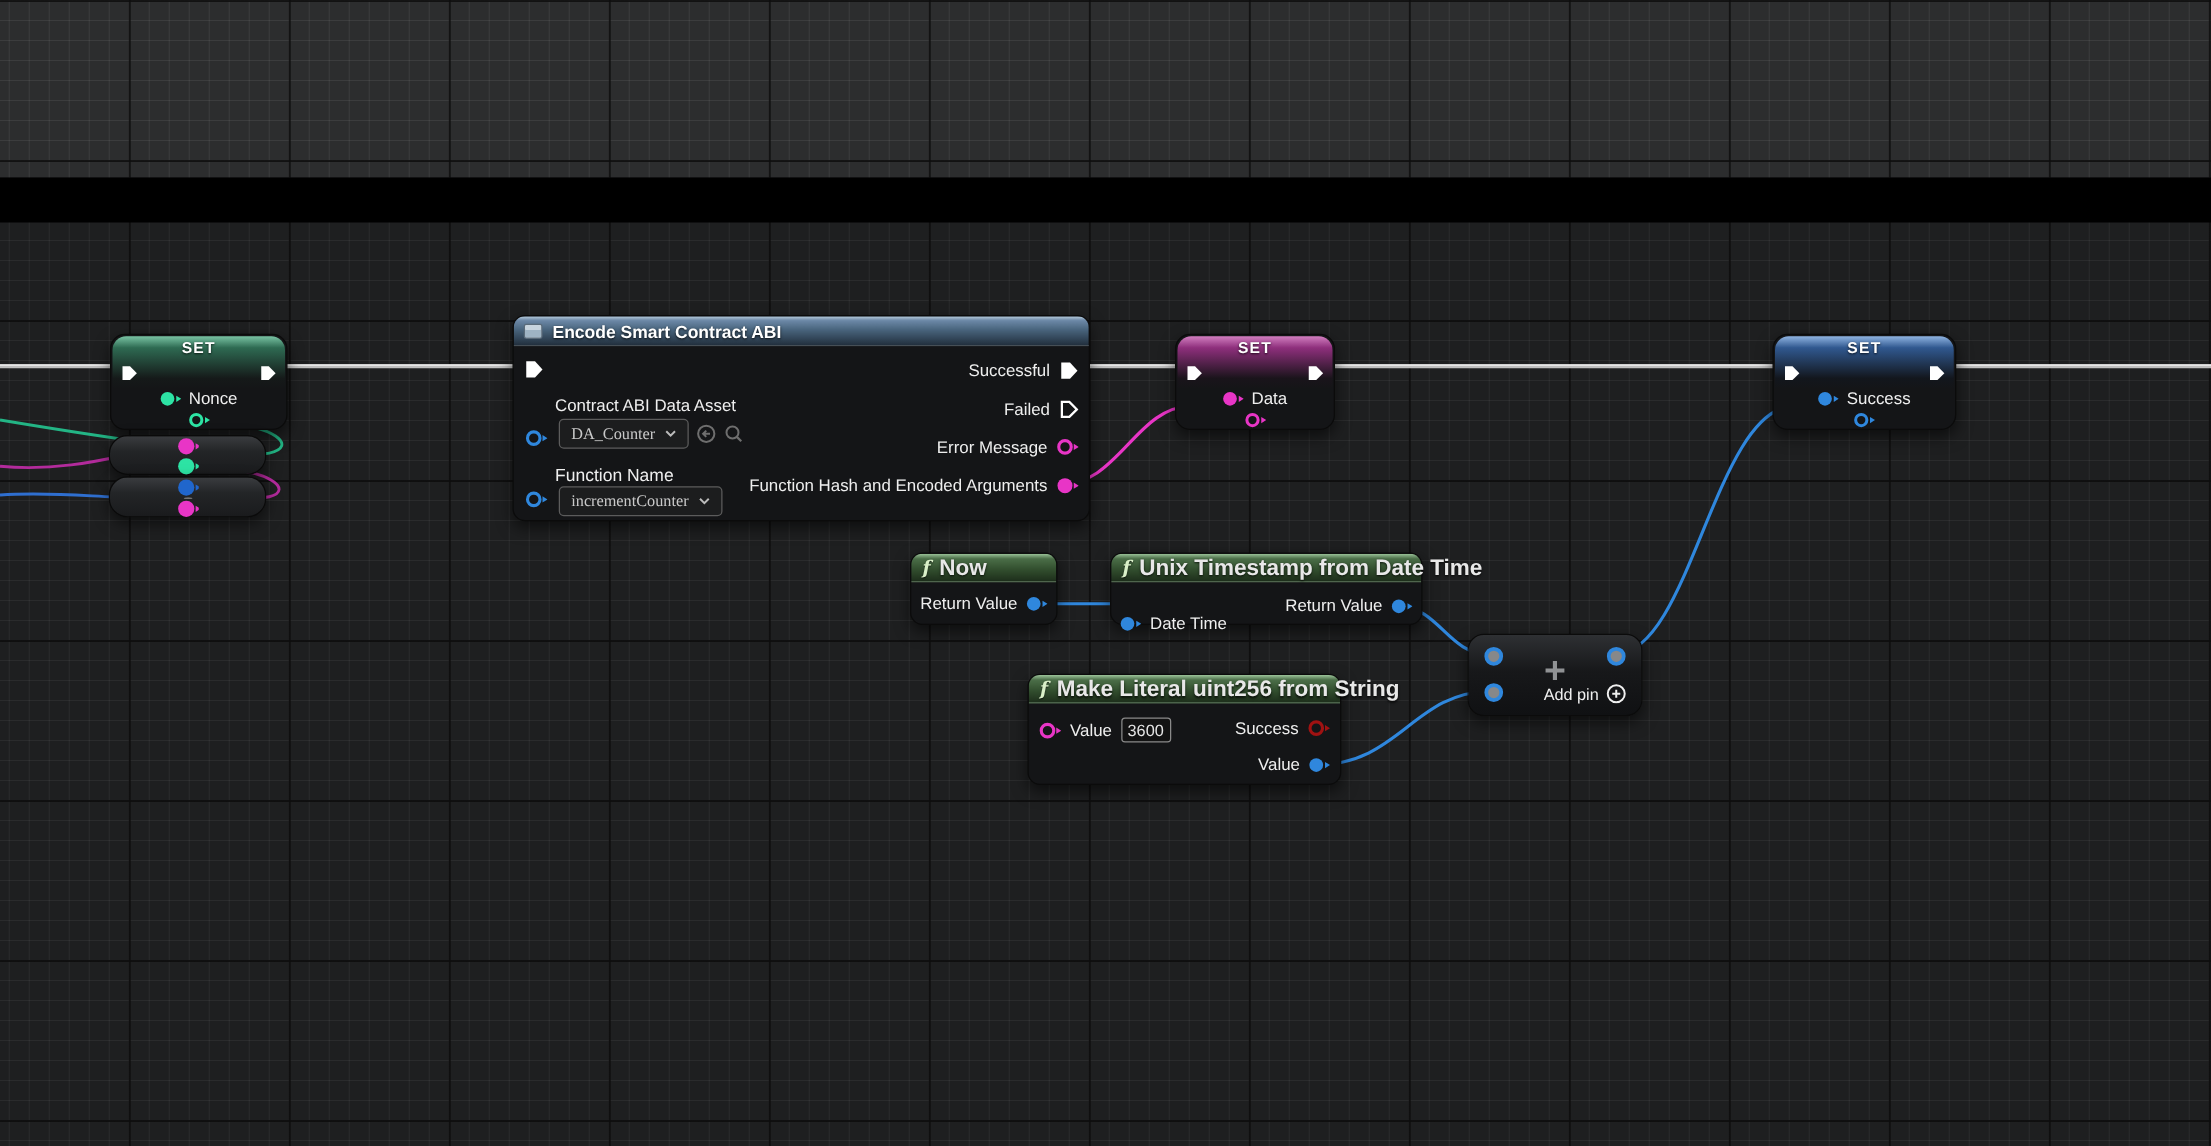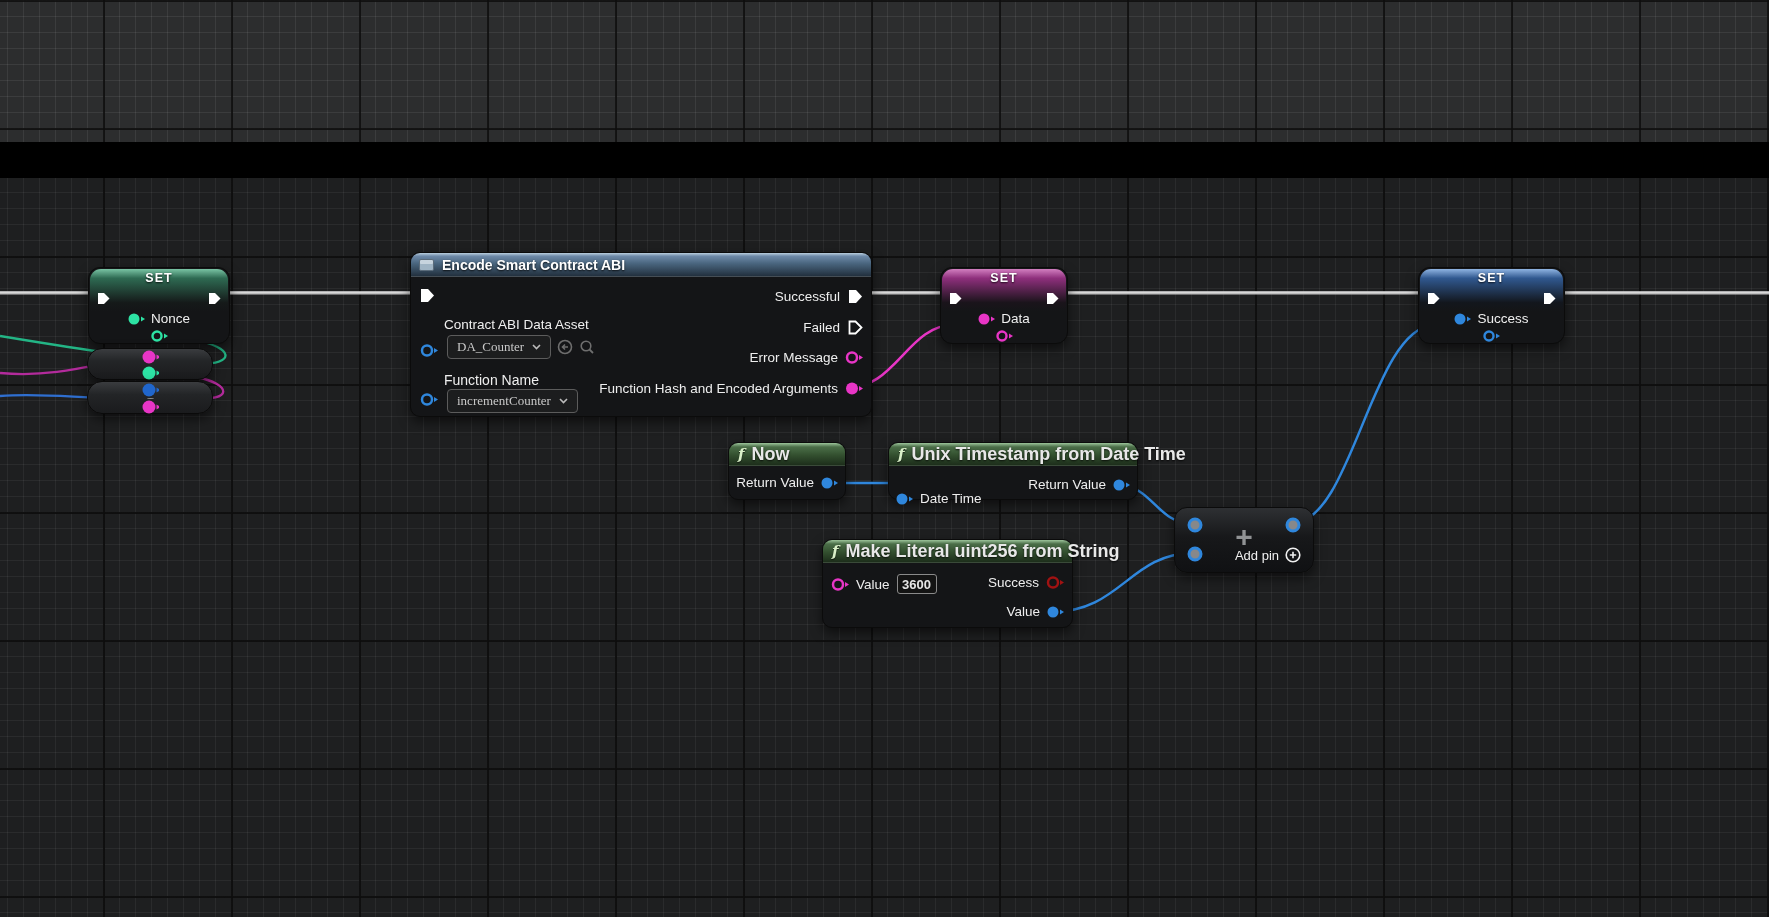--- a/index.html
+++ b/index.html
@@ -72,21 +72,21 @@
   .abs { position:absolute;justify-content:center; }
   .rowline { display:flex; align-items:center; gap:7px; font-size:13.5px; color:#eee; white-space:nowrap; }
 
   .dropdown { display:inline-flex; align-items:center; gap:8px; background:#1c1d1e;
            border:1px solid #5c5c5c; border-radius:4px; padding:3px 9px;
            color:#c9c9c9; font-size:13px; cursor:pointer;font-family:Liberation Serif, serif; }
   .chev { width:9px; height:6px; display:inline-block; }
 
   .valbox { width:40px; height:20px; background:#131313; border:1px solid #8a8a8a;
            border-radius:3px; color:#e6e6e6; font-size:13px; text-align:center;
-           font-family:"Liberation Sans", sans-serif;font-weight:bold; }
+           font-family:"Liberation Sans", sans-serif; }
 
   
   .compact { border-radius:15px; background:linear-gradient(180deg,#3a3c3f 0,#232527 40%,#1a1b1d 100%);
            border:1px solid #0a0a0a; }
   .addnode { border-radius:13px; background:linear-gradient(180deg,#2e3033 0,#17181a 45%,#101113 100%); }
   .plus-sign { position:absolute; left:0; right:0; top:16px; text-align:center;
            font-size:30px; font-weight:bold; color:#909294; line-height:26px; pointer-events:none; }
   .addpin-row { position:absolute; right:12px; bottom:9px; display:flex; align-items:center;
            gap:6px; font-size:13px; color:#f0f0f0; cursor:pointer; }
 

